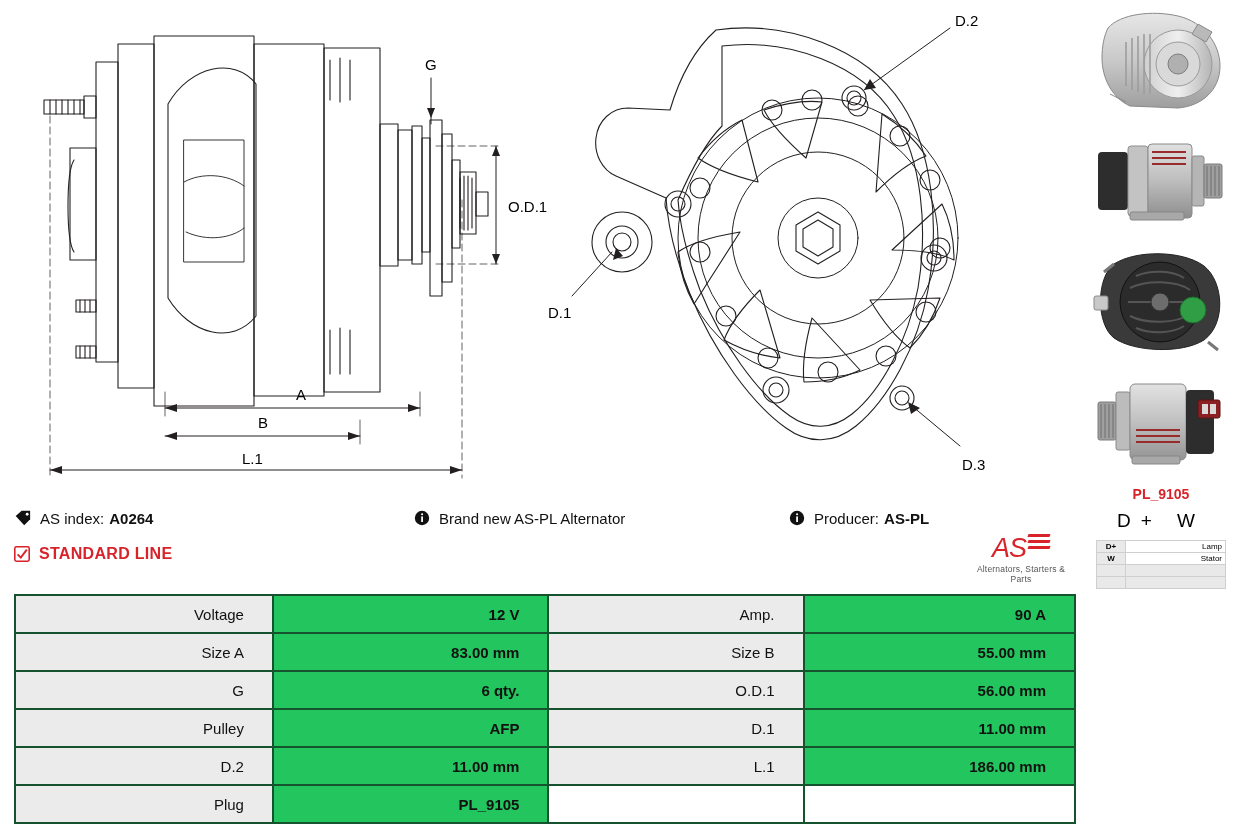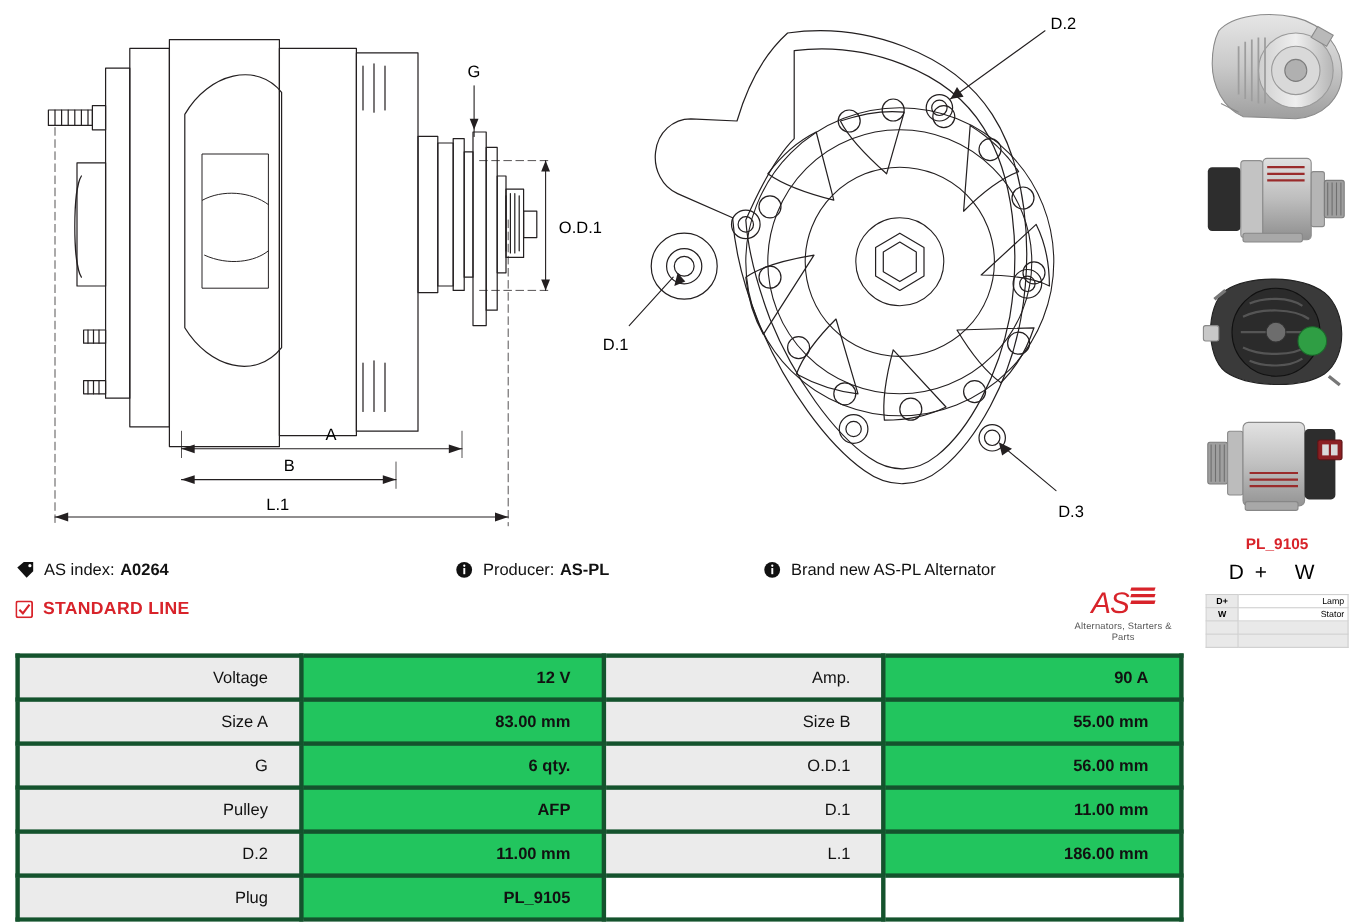--- a/index.html
+++ b/index.html
@@ -109,21 +109,21 @@
   
   .spec-table {
     position: absolute;
     left: 14px;
     top: 594px;
     width: 1062px;
     border-collapse: collapse;
     font-size: 15px;
   }
   .spec-table td {
-    border: 4px solid #14532d;
+    border: 2px solid #14532d;
     height: 36px;
     padding: 0 28px;
     vertical-align: middle;
   }
   .spec-table td.key {
     background: #ebebeb;
     text-align: right;
     width: 255px;
     color: #111;
   }
@@ -347,40 +347,40 @@
       <div class="info-cell c1">
         <span class="ico tag-icon">
           <svg width="17" height="17" viewBox="0 0 20 20">
             <path d="M2 7 L9 1 L19 1 L19 11 L12 18 Z" fill="#111"></path>
             <circle cx="15.5" cy="5" r="1.7" fill="#fff"></circle>
           </svg>
         </span>
         <span class="lbl">AS index:</span>
         <span class="val">A0264</span>
       </div>
+      <div class="info-cell c2">
+        <span class="ico info-icon">
+          <svg width="16" height="16" viewBox="0 0 20 20">
+            <circle cx="10" cy="10" r="9" fill="#111"></circle>
+            <rect x="9" y="8" width="2.2" height="7" fill="#fff"></rect>
+            <circle cx="10.1" cy="5.4" r="1.3" fill="#fff"></circle>
+          </svg>
+        </span>
+        <span class="lbl">Brand new AS-PL Alternator</span>
+      </div>
       <div class="info-cell c3">
         <span class="ico info-icon">
           <svg width="16" height="16" viewBox="0 0 20 20">
             <circle cx="10" cy="10" r="9" fill="#111"></circle>
             <rect x="9" y="8" width="2.2" height="7" fill="#fff"></rect>
             <circle cx="10.1" cy="5.4" r="1.3" fill="#fff"></circle>
           </svg>
         </span>
         <span class="lbl">Producer:</span>
         <span class="val">AS-PL</span>
-      </div>
-      <div class="info-cell c2">
-        <span class="ico info-icon">
-          <svg width="16" height="16" viewBox="0 0 20 20">
-            <circle cx="10" cy="10" r="9" fill="#111"></circle>
-            <rect x="9" y="8" width="2.2" height="7" fill="#fff"></rect>
-            <circle cx="10.1" cy="5.4" r="1.3" fill="#fff"></circle>
-          </svg>
-        </span>
-        <span class="lbl">Brand new AS-PL Alternator</span>
       </div>
     </div>
 
     <div class="info-row">
       <div class="info-cell c1">
         <span class="ico check-icon">
           <svg width="16" height="16" viewBox="0 0 20 20">
             <rect x="1" y="1" width="18" height="18" rx="2" fill="none" stroke="#d8232a" stroke-width="2"></rect>
             <path d="M4.5 10.5 L8.5 14.5 L16 4.5" fill="none" stroke="#d8232a" stroke-width="2.4"></path>
           </svg>

